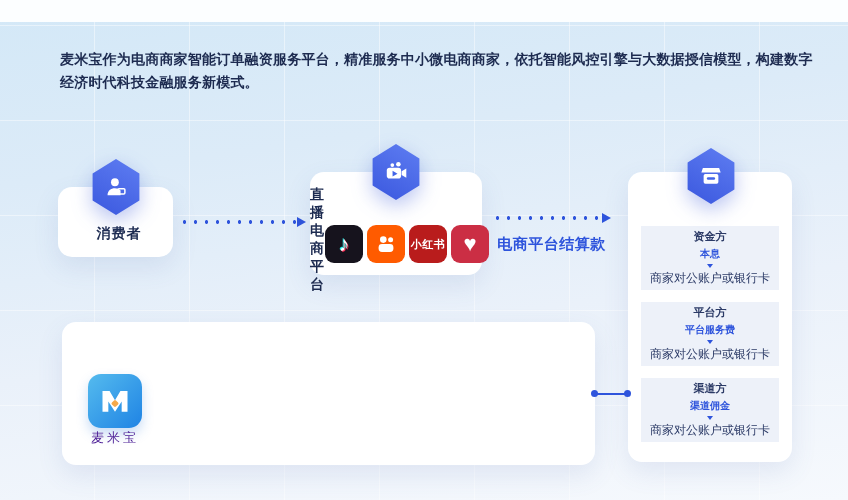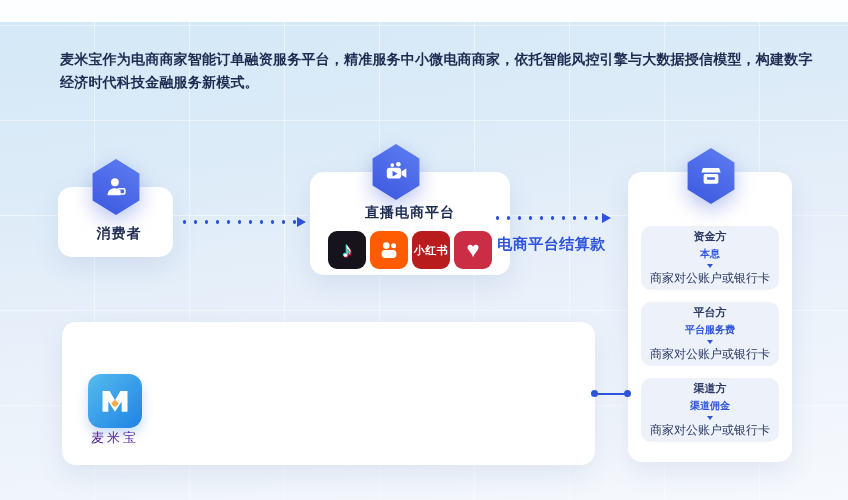--- a/index.html
+++ b/index.html
@@ -46,39 +46,39 @@
     background-image:radial-gradient(circle,#2E54DC 1.7px,transparent 1.9px);
     background-size:11px 4px; background-repeat:repeat-x; background-position:left center; }
   .head{ width:0; height:0; border-left:9px solid #2E54DC;
     border-top:5px solid transparent; border-bottom:5px solid transparent; }
   .arrow1{ left:179px; top:217px; width:127px; }
   .arrow2{ left:492px; top:213px; width:119px; }
   .arrow-label{ position:absolute; left:492px; top:190px; width:119px; text-align:center;
     font-size:15px; font-weight:700; color:#2E54DC; letter-spacing:.5px;margin-top:45px; }
 
   
-  .platform-card{ left:310px; top:172px; width:200px; height:103px;
-    display:flex; flex-direction:column; align-items:center; padding-top:32px; }
+  .platform-card{ left:310px; top:172px; width:172px; height:103px;
+    display:flex; flex-direction:row; align-items:center; padding-top:32px; }
   .platform-hex{ left:370px; top:144px; }
   .apps{ display:flex; gap:4px; margin-top:9px; }
   .app{ width:38px; height:38px; border-radius:9px; display:flex; align-items:center;
     justify-content:center; color:#fff; }
   .app-douyin{ background:#16131d; font-size:21px; font-weight:700;
     text-shadow:-1px -1px 0 #25F4EE, 1px 1px 0 #FE2C55; }
   .app-kuaishou{ background:#FF5B00; }
   .app-kuaishou svg{ width:24px; height:24px; }
   .app-xhs{ background:#b91c1c; font-size:11px; font-weight:700; letter-spacing:.5px; }
   .app-heart{ background:#CB2E44; font-size:22px; line-height:1; }
 
   
   .merchant-card{ left:628px; top:172px; width:164px; height:290px; }
   .merchant-hex{ left:685px; top:148px; }
   .merchant-label{ position:absolute; left:8px; top:28px; width:164px; text-align:center;margin-top:45px; }
   .subcard{
-    position:absolute; left:13px; width:138px; height:64px; border-radius:10px;
+    position:absolute; left:13px; width:138px; height:64px; border-radius:0;
     background:#edf1f9; display:flex; flex-direction:column; align-items:center;
     justify-content:center; padding:6px 0;
   }
   .sub1{ top:54px; } .sub2{ top:130px; } .sub3{ top:206px; }
   .party{ font-size:11px; font-weight:600; color:#2b3a66; }
   .fee{ font-size:10px; font-weight:700; color:#2E54DC; }
   .account{ font-size:12px; color:#2b3a66; white-space:nowrap; }
   .vdot{ width:3px; height:3px; border-radius:50%; background:#2E54DC; margin:2px auto 1px; }
   .varrow{ width:0; height:0; border-top:4px solid #2E54DC;
     border-left:3.5px solid transparent; border-right:3.5px solid transparent; margin:0 auto 2px; }

